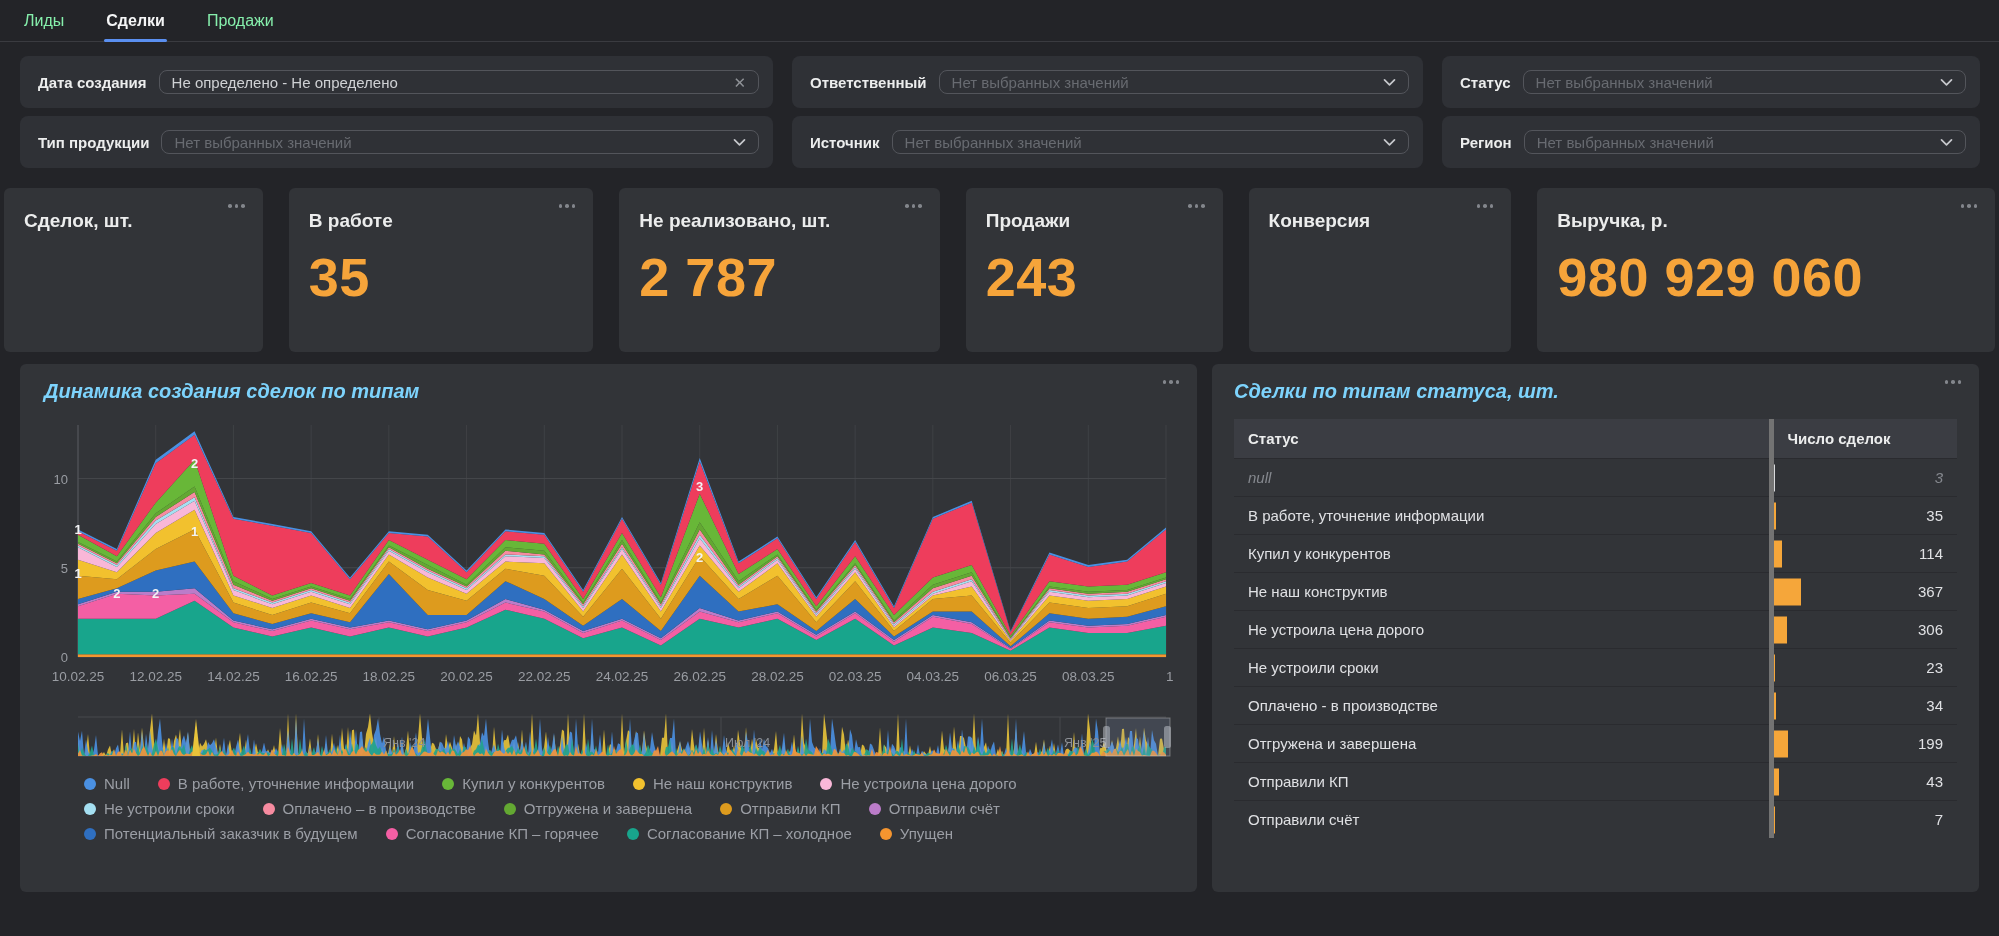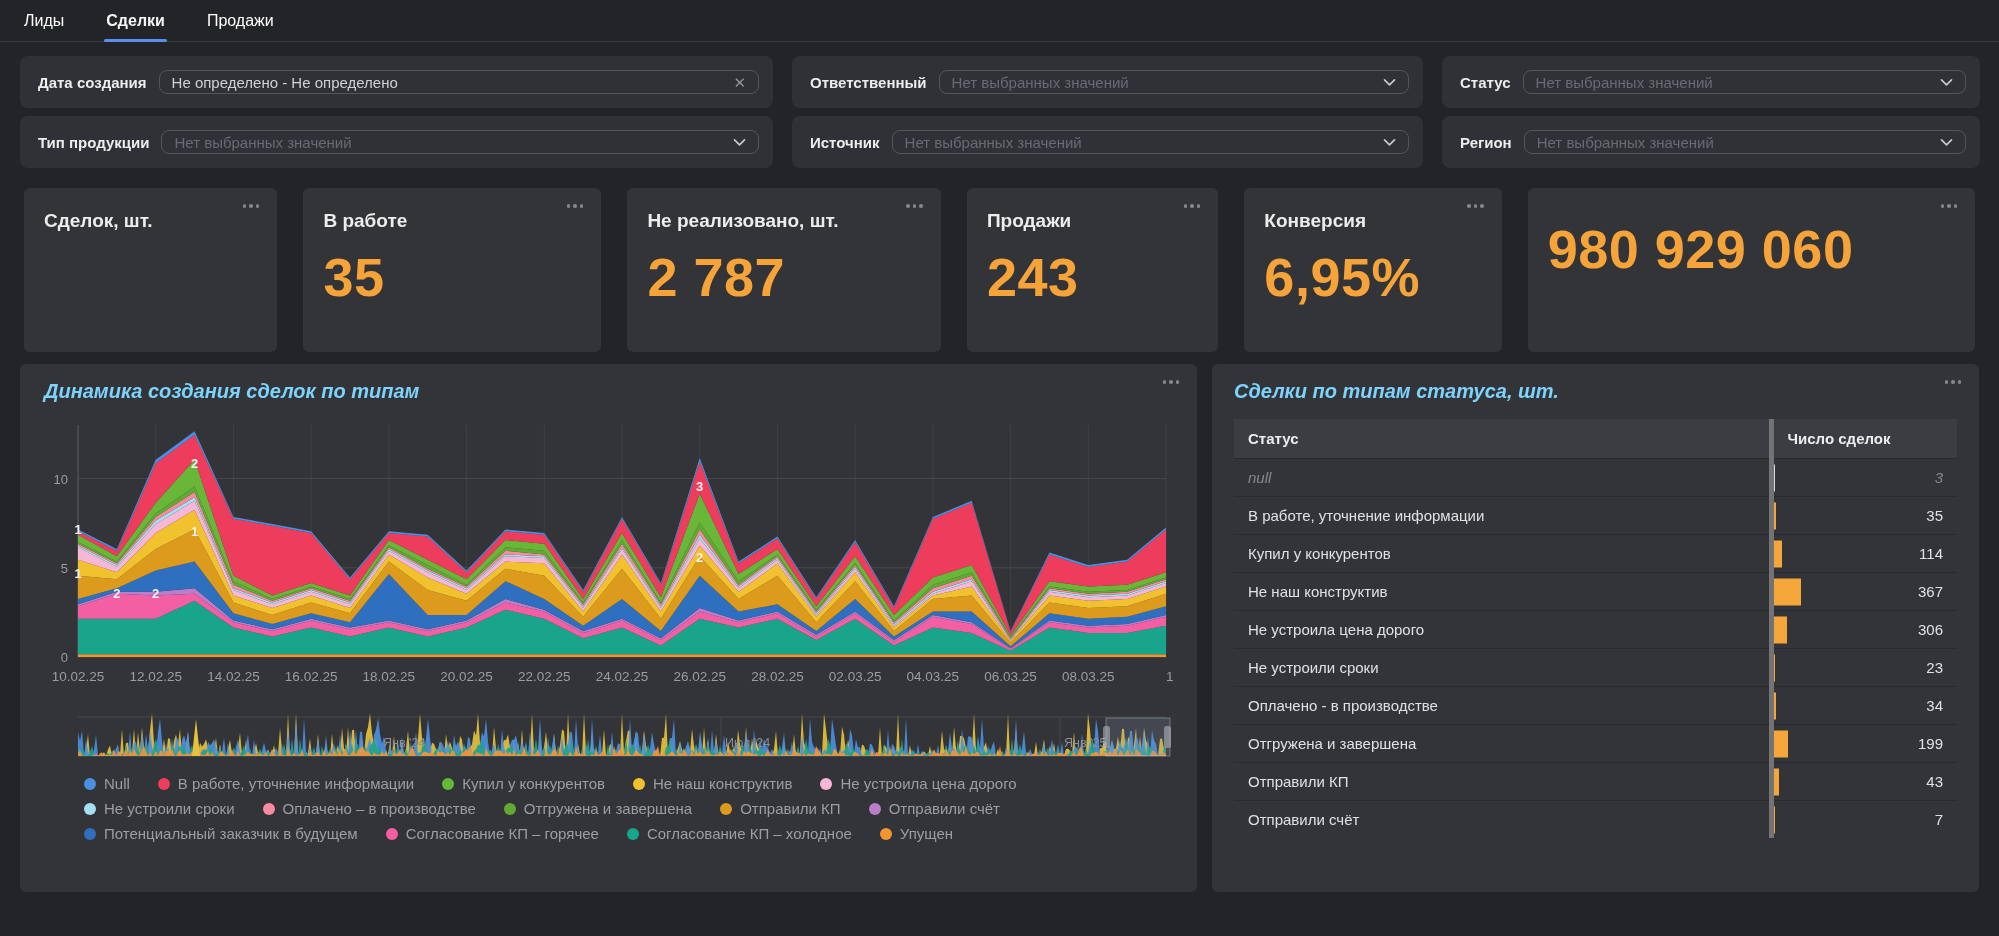--- a/index.html
+++ b/index.html
@@ -5,34 +5,34 @@
   * { box-sizing: border-box; margin: 0; padding: 0; }
   html,body { width:1999px; height:936px; overflow:hidden; }
   body {
     background:#232428;
     font-family:"Liberation Sans", sans-serif;
     color:#e8e9eb;
   }
   
   .tabbar { height:42px; padding:0 22px; border-bottom:1px solid #3a3b40; display:flex; align-items:flex-end; }
   .tabs { display:flex; gap:38px; }
-  .tab { font-size:16px; color:#ffffff; padding:10px 2px 11px; cursor:pointer; position:relative; }
+  .tab { font-size:16px; color:#86efac; padding:10px 2px 11px; cursor:pointer; position:relative; }
   .tab.active { color:#f4f5f6; font-weight:700; }
   .tab.active::after { content:""; position:absolute; left:0; right:0; bottom:-1px; height:3px; background:#5a8ff0; border-radius:2px; }
   
   .filters { display:grid; grid-template-columns:753px 631px 538px; gap:8px 19px; padding:14px 20px 10px; }
   .filter { background:#2f3136; border-radius:8px; height:52px; display:flex; align-items:center; padding:0 14px 0 18px; }
   .filter .flabel { font-size:15px; font-weight:700; color:#eceded; margin-right:12px; white-space:nowrap; }
   .fcontrol { flex:1; height:24px; border:1px solid #53555b; border-radius:8px; display:flex; align-items:center; padding:0 12px; cursor:pointer; min-width:0; }
   .fvalue { flex:1; font-size:15px; color:#cfd1d4; white-space:nowrap; overflow:hidden; }
   .fvalue.placeholder { color:#686b71; }
   .ficon { margin-left:8px; display:flex; align-items:center; color:#9fa2a7; }
   .clear-x { font-size:15px; color:#8f9297; line-height:1; }
   
-  .kpis { display:flex; gap:26px; padding:10px 24px 0; }
+  .kpis { display:flex; gap:26px; padding:10px 4px 0; }
   .kpi { background:#323438; border-radius:6px; height:164px; padding:16px 20px; position:relative; flex-grow:1; }
   .kpi-title { font-size:19px; font-weight:700; color:#eceded; margin-top:6px; }
   .kpi-value { font-size:54px; font-weight:700; color:#f6a43a; margin-top:14px; letter-spacing:0.5px; white-space:nowrap; }
   .dots { position:absolute; top:12px; right:14px; display:flex; gap:3px; cursor:pointer; padding:4px; }
   .dots i { width:3.5px; height:3.5px; border-radius:50%; background:#83868c; display:block; }
   
   .main { display:flex; gap:15px; padding:12px 20px 0; align-items:flex-start; }
   .card { background:#323438; border-radius:6px; position:relative; }
   .chart-card { width:1177px; height:528px; padding:16px 24px 10px; overflow:hidden; }
   .table-card { width:767px; height:528px; padding:16px 22px 10px; overflow:hidden; }
@@ -170,28 +170,28 @@
         <div class="kpi-title">Продажи</div>
         <div class="kpi-value" style="color: rgb(246, 164, 58);">243</div>
       </div>
       <div class="kpi" style="flex-basis: 264px;">
         <div class="dots">
           <i></i>
           <i></i>
           <i></i>
         </div>
         <div class="kpi-title">Конверсия</div>
-        <div class="kpi-value" style="color: rgb(246, 164, 58);">6,95%</div>
       </div>
       <div class="kpi" style="flex-basis: 460px;">
         <div class="dots">
           <i></i>
           <i></i>
           <i></i>
         </div>
+        <div class="kpi-title">Выручка, р.</div>
         <div class="kpi-value" style="color: rgb(246, 164, 58);">980 929 060</div>
       </div>
     </section>
 
   <section class="main">
 
     <div class="card chart-card">
       <div class="dots">
           <i></i>
           <i></i>

